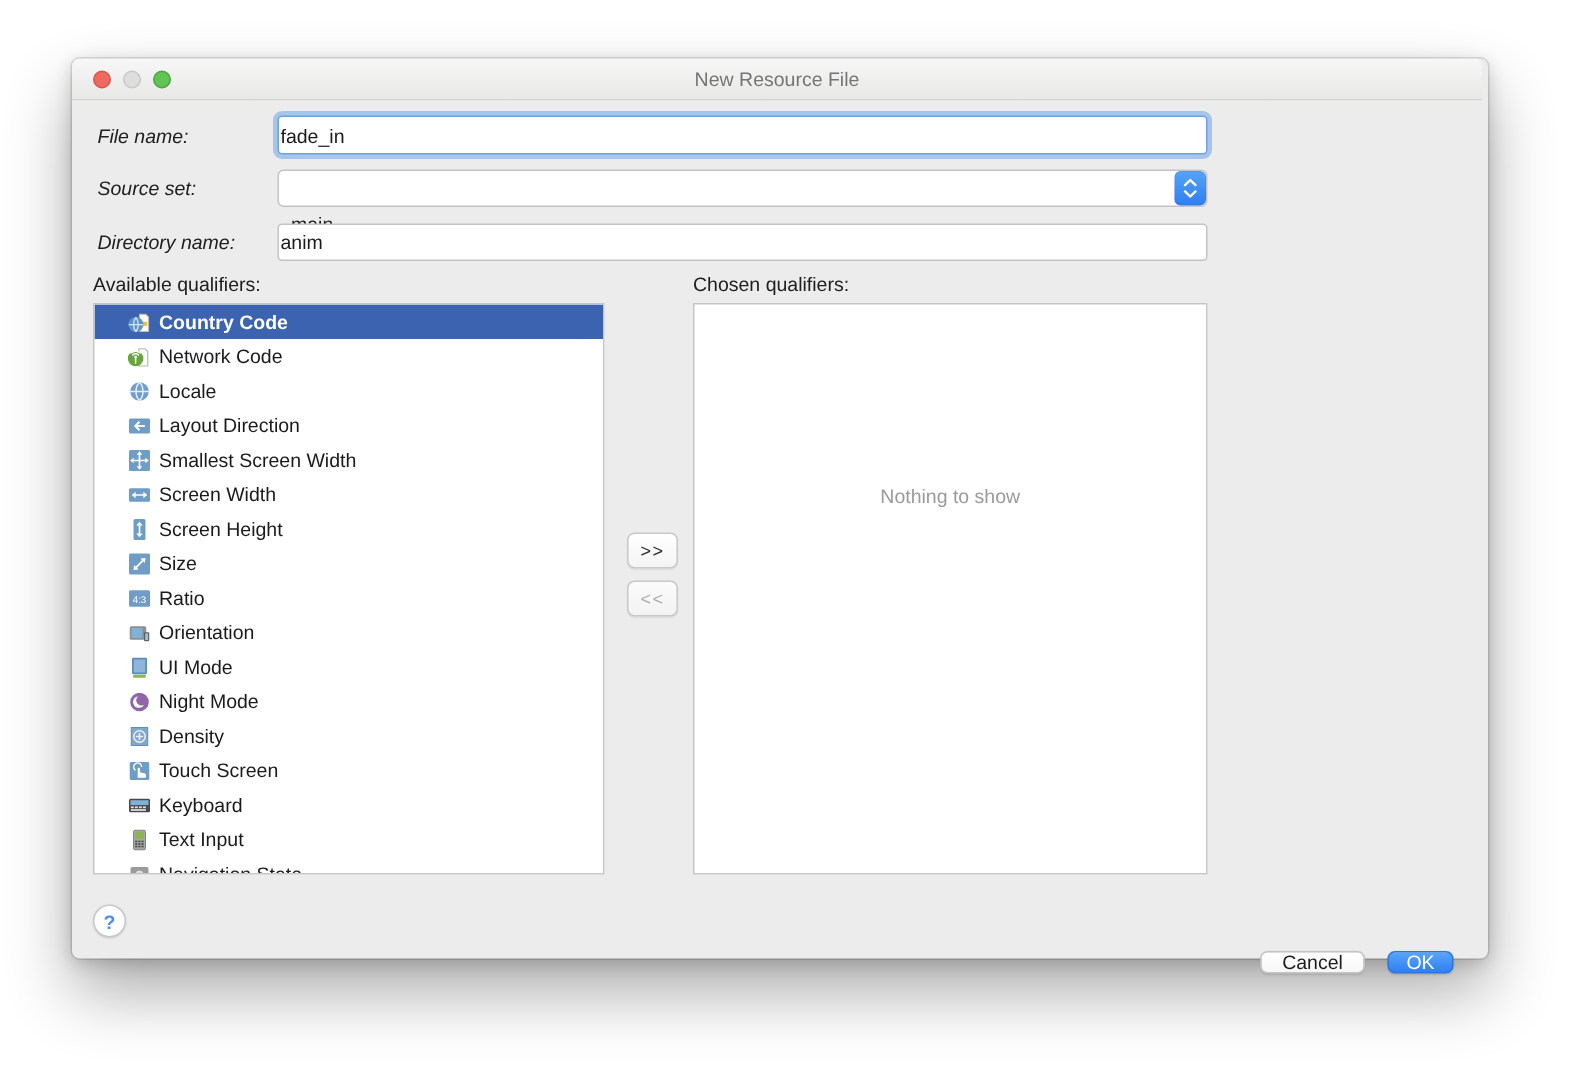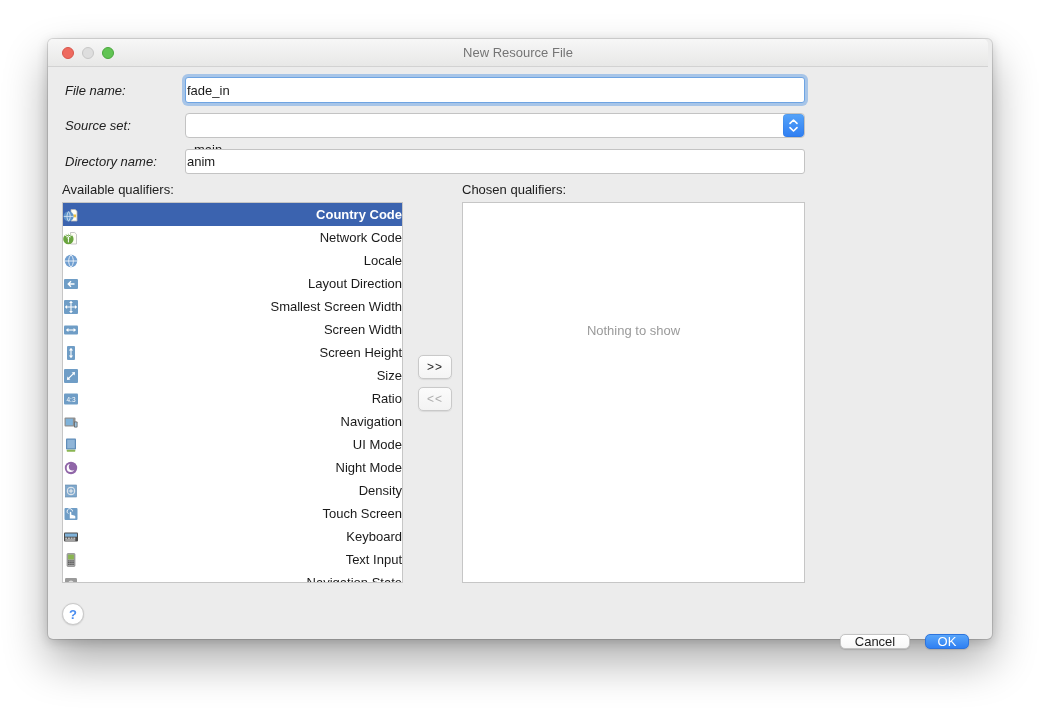--- a/index.html
+++ b/index.html
@@ -63,21 +63,21 @@
     position: absolute; top: 163px; height: 381px; background: #fff;
     border: 1px solid #c6c6c6; overflow: hidden;
   }
   .panel.left  { left: 14px;  width: 341px; }
   .panel.right { left: 414px; width: 343px; }
   .empty-text {
     position: absolute; left: 0; right: 0; top: 120px; text-align: center;
     font-size: 13px; color: #9a9a9a;
   }
 
-  .qrow { display: flex; align-items: center; height: 23px; padding-left: 0; gap: 5px; justify-content: space-between; }
+  .qrow { display: flex; align-items: center; height: 23px; padding-left: 22px; gap: 5px; }
   .qrow .qlabel { font-size: 13px; color: #1a1a1a; white-space: nowrap; }
   .qrow.selected { background: #3b63af; }
   .qrow.selected .qlabel { color: #ffffff; font-weight: bold; }
   .qicon { width: 16px; height: 16px; flex: 0 0 16px; }
   .qicon svg { width: 16px; height: 16px; display: block; }
 
   
   .movebtn {
     position: absolute; left: 370px; width: 34px; height: 24px;
     background: linear-gradient(#ffffff, #f4f4f4);
@@ -239,21 +239,21 @@
       </div>
       <div class="qrow">
         <span class="qicon">
           <svg viewBox="0 0 16 16">
             <rect x="1.5" y="3.5" width="11" height="9" rx="1" fill="#8f8f8f"></rect>
             <rect x="2.7" y="4.7" width="7.2" height="6.6" fill="#7fb2d9"></rect>
             <rect x="11" y="7.5" width="3.5" height="6" rx="0.8" fill="#5f5f5f"></rect>
             <rect x="11.8" y="8.3" width="1.9" height="4.4" fill="#9cc3e0"></rect>
           </svg>
         </span>
-        <span class="qlabel">Navigation</span>
+        <span class="qlabel">Orientation</span>
       </div>
       <div class="qrow">
         <span class="qicon">
           <svg viewBox="0 0 16 16">
             <rect x="3" y="1.5" width="10" height="11" rx="0.8" fill="#5f8cb8"></rect>
             <rect x="4.2" y="2.7" width="7.6" height="8.6" fill="#8fb5d8"></rect>
             <rect x="3.8" y="12.8" width="8.4" height="2" rx="0.5" fill="#8ab552"></rect>
           </svg>
         </span>
         <span class="qlabel">UI Mode</span>

